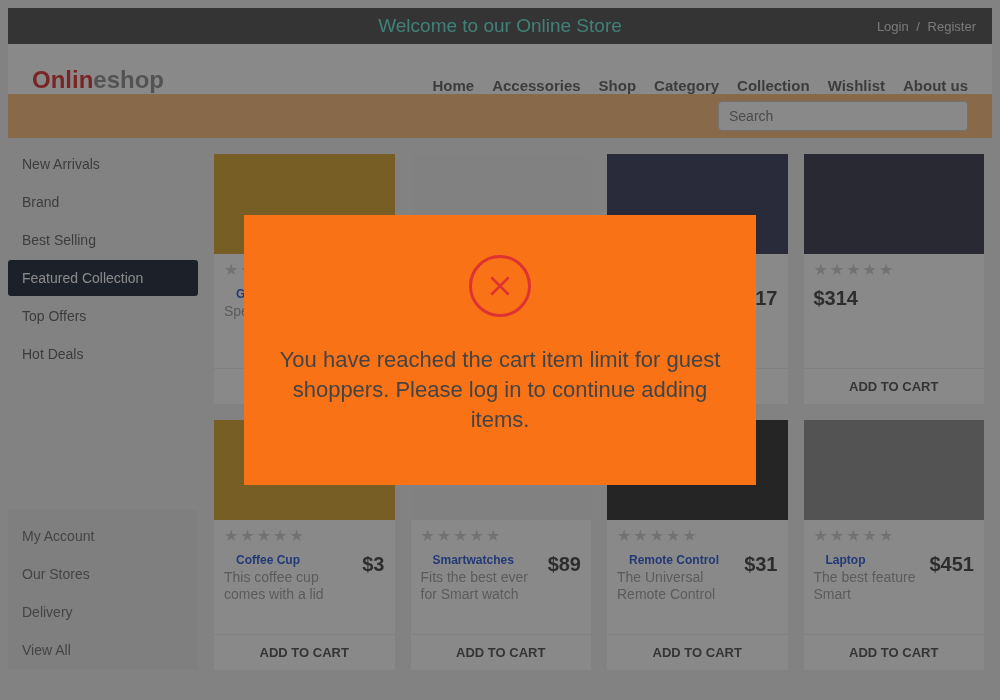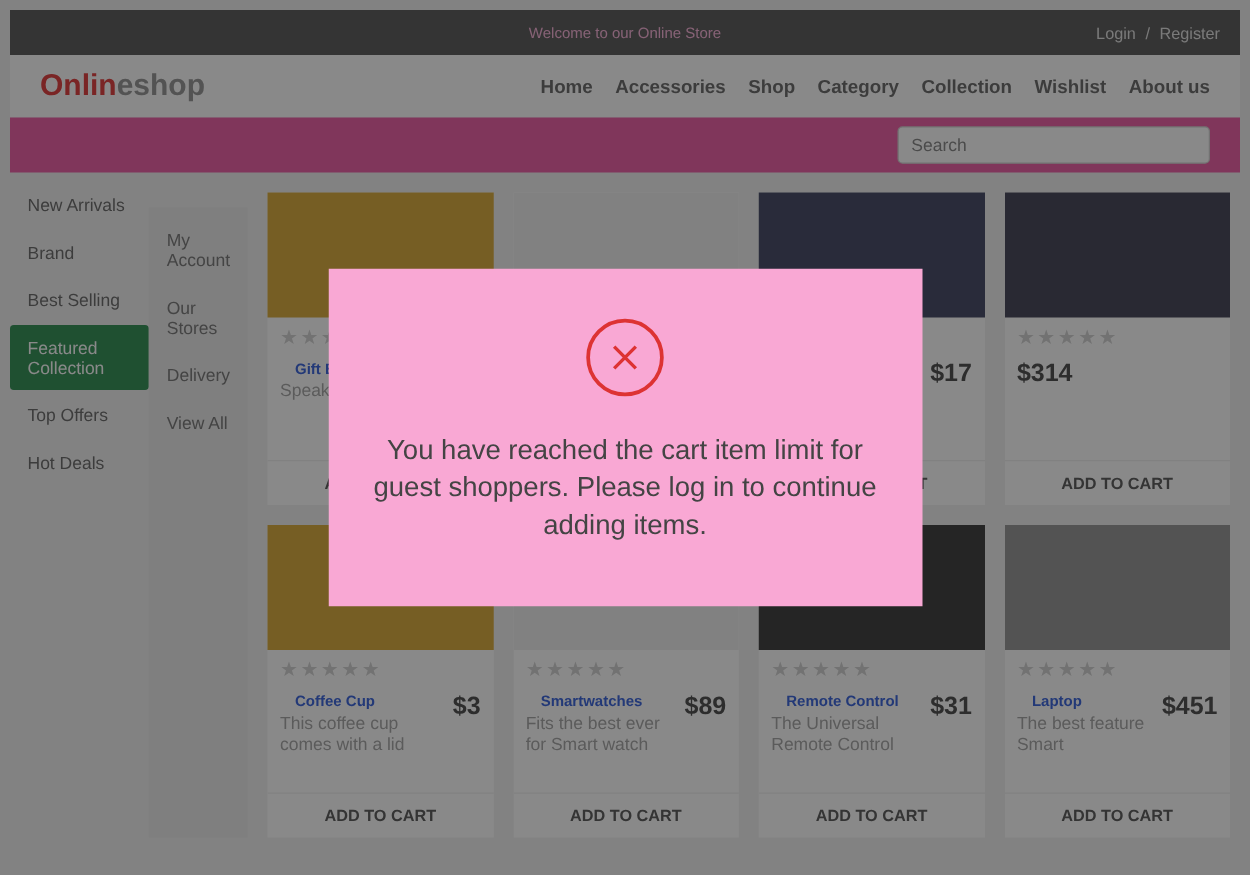--- a/index.html
+++ b/index.html
@@ -1,52 +1,52 @@
 <!DOCTYPE html>
 <html><head>
 <meta charset="utf-8">
 <style>
 * { box-sizing: border-box; margin: 0; padding: 0; }
 body { font-family: Arial, sans-serif; background: #f0f0f0; width: 1000px; height: 700px; overflow: hidden; position: relative; }
 .topbar { background: #444; color: #ccc; height: 36px; display: flex; align-items: center; justify-content: center; position: relative; margin: 8px 8px 0; }
-.topbar-welcome { font-size: 12px; color: #f9a8d4; }
+.topbar-welcome { font-size: 19px; color: #5eead4; }
 .topbar-auth { position: absolute; right: 16px; font-size: 13px; color: #ddd; }
 .topbar-auth span { margin-left: 4px; cursor: pointer; margin-top: 38px; }
-.navbar { background: #fff; height: 50px; display: flex; align-items: center; padding: 13px 24px; margin: 0 8px; }
+.navbar { background: #fff; height: 50px; display: flex; align-items: flex-end; padding: 0 24px; margin: 0 8px; }
 .logo { font-size: 24px; font-weight: bold; }
 .logo .l1 { color: #d22; }
 .logo .l2 { color: #888; }
 .nav-links { margin-left: auto; display: flex; gap: 18px; }
 .nav-link { color: #555; font-size: 15px; font-weight: 600; cursor: pointer; }
-.searchbar-row { background: #ec4899; height: 44px; display: flex; align-items: center; justify-content: flex-end; padding: 0 24px; margin: 0 8px; }
+.searchbar-row { background: #fdba74; height: 44px; display: flex; align-items: center; justify-content: flex-end; padding: 0 24px; margin: 0 8px; }
 .searchbar { width: 250px; height: 30px; border: 1px solid #ccc; border-radius: 4px; padding: 0 10px; font-size: 14px; color: #888; }
 .main { display: flex; margin: 8px 8px 0; gap: 16px; }
-.sidebar { width: 190px; display: flex; flex-direction: row; }
+.sidebar { width: 190px; display: flex; flex-direction: column; }
 .side-item { padding: 10px 14px; font-size: 14px; color: #555; cursor: pointer; margin-bottom: 2px; }
-.side-item.active { background: #15803d; color: #fff; border-radius: 3px; }
+.side-item.active { background: #0f172a; color: #fff; border-radius: 3px; }
 .side-spacer { flex: 1; height: 140px; }
 .side-lower { margin-top: 20px; background: #e8e8e8; padding-top: 8px; }
 .side-lower .side-item { color: #666; }
 .products { flex: 1; display: grid; grid-template-columns: repeat(4, 1fr); gap: 16px; padding: 8px 8px 0 0; }
 .card { background: #fff; display: flex; flex-direction: column; min-height: 250px; }
 .card-img { height: 100px; background: #5a5a6a; display: flex; align-items: center; justify-content: center; }
 .card-img.yellow { background: #d4a020; }
 .card-img.dark { background: #2a2a40; }
 .card-img.white { background: #eee; }
 .card-img.gray { background: #888; }
 .card-img.navy { background: #2a3050; }
 .card-img.black { background: #222; }
 .card-stars { color: #ccc; font-size: 16px; padding: 6px 10px; letter-spacing: 2px; }
 .card-row { display: flex; justify-content: space-between; align-items: flex-start; padding: 2px 10px 6px; }
 .card-title { font-size: 12px; font-weight: bold; color: #1d4ed8; margin-left: 12px; }
 .card-desc { font-size: 14px; color: #999; line-height: 1.2; margin-top: 2px; }
 .card-price { font-size: 20px; font-weight: bold; color: #333; }
 .card-btn { text-align: center; padding: 10px; font-weight: bold; font-size: 13px; color: #444; border-top: 1px solid #eee; cursor: pointer; margin-top: auto; }
 .overlay { position: absolute; inset: 0; background: rgba(40,40,40,0.55); display: flex; align-items: center; justify-content: center; }
-.modal { background: #f9a8d4; width: 475px; padding: 40px 22px 50px; text-align: center; }
+.modal { background: #f97316; width: 512px; padding: 40px 22px 50px; text-align: center; }
 .modal-icon { width: 62px; height: 62px; border: 3px solid #d33; border-radius: 50%; margin: 0 auto 28px; display: flex; align-items: center; justify-content: center; }
 .modal-icon svg { width: 26px; height: 26px; }
 .modal-text { font-size: 22px; color: #444; line-height: 1.35; }
 </style>
 </head>
 <body>
 
 <div class="topbar">
   <span class="topbar-welcome">Welcome to our Online Store</span>
   <div class="topbar-auth">

